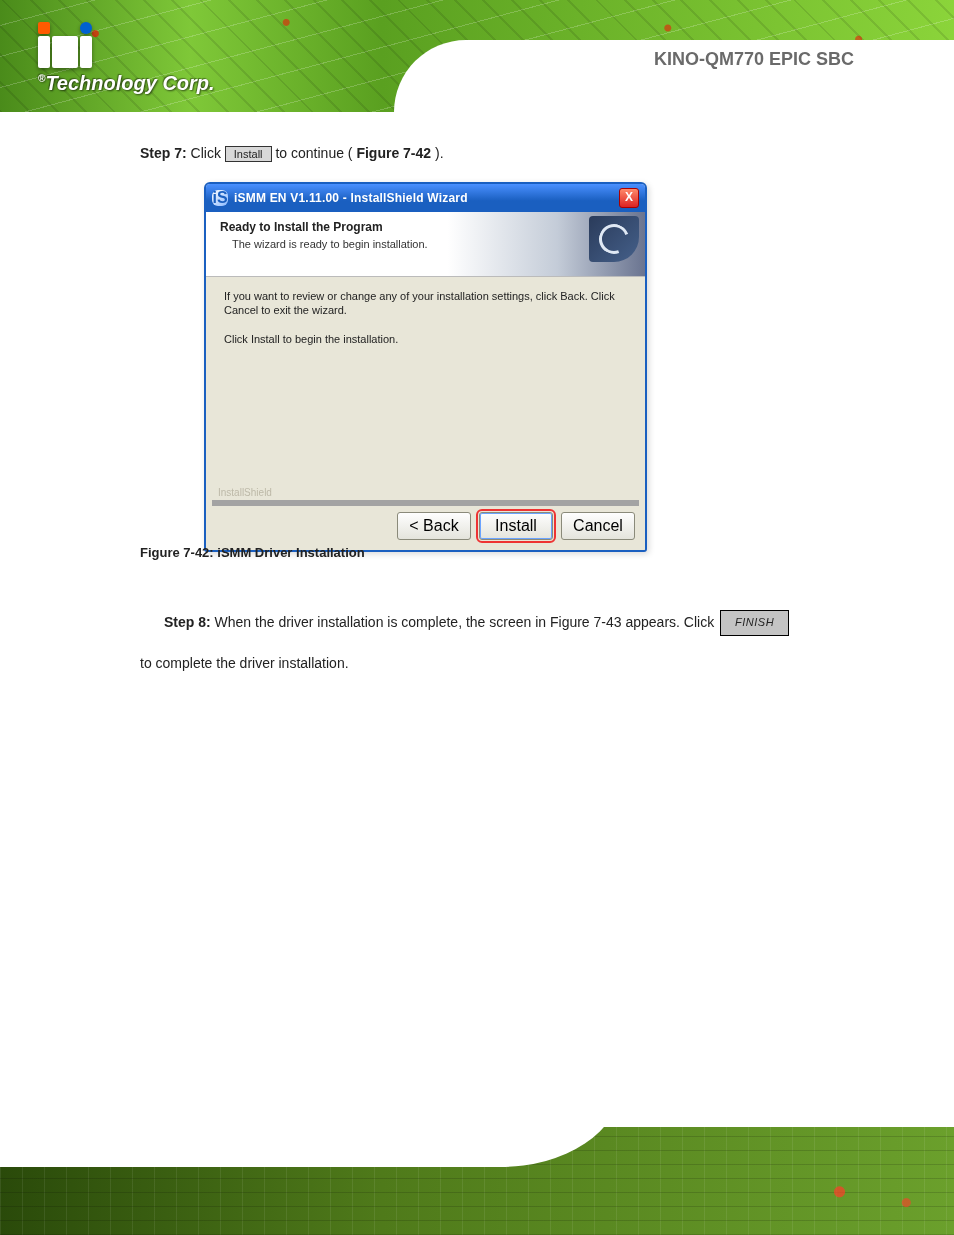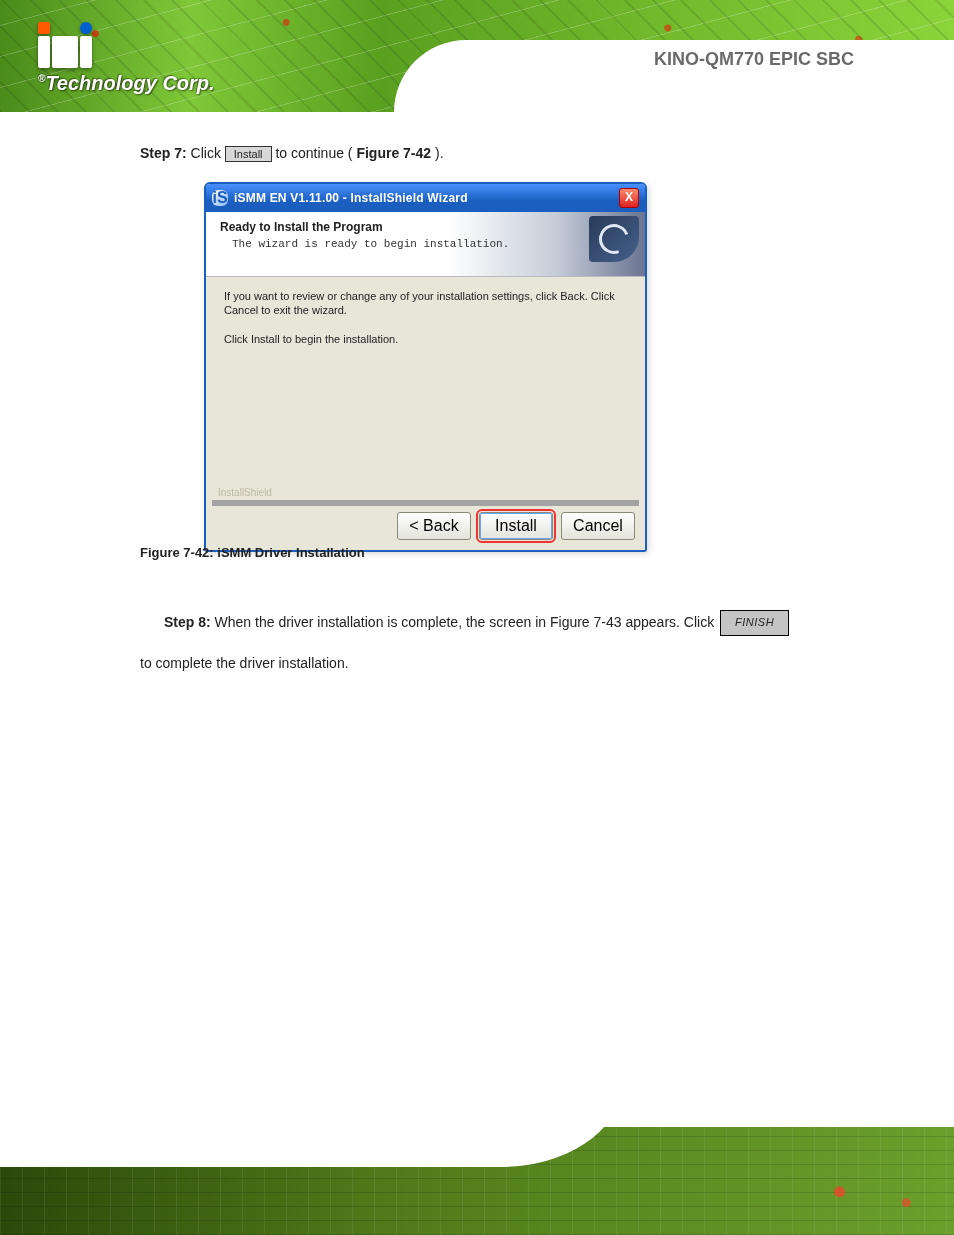--- a/index.html
+++ b/index.html
@@ -146,21 +146,21 @@
     padding: 8px 14px 4px 14px;
     position: relative;
   }
   .dialog-header .dh-title {
     font-weight: bold; font-size: 12px;
     font-family: Tahoma, Arial, sans-serif;
     color: #222;
   }
   .dialog-header .dh-sub {
     font-size: 11px;
-    font-family: Liberation Mono, monospace;
+    font-family: Liberation Sans, sans-serif;
     color: #333;
     padding-left: 12px;
     margin-top: 4px;
   }
   .dh-graphic {
     position: absolute;
     right: 6px; top: 4px;
     width: 50px; height: 46px;
     border-radius: 4px 4px 25px 4px;
     background: linear-gradient(135deg,#2a3b5a,#45608a);

